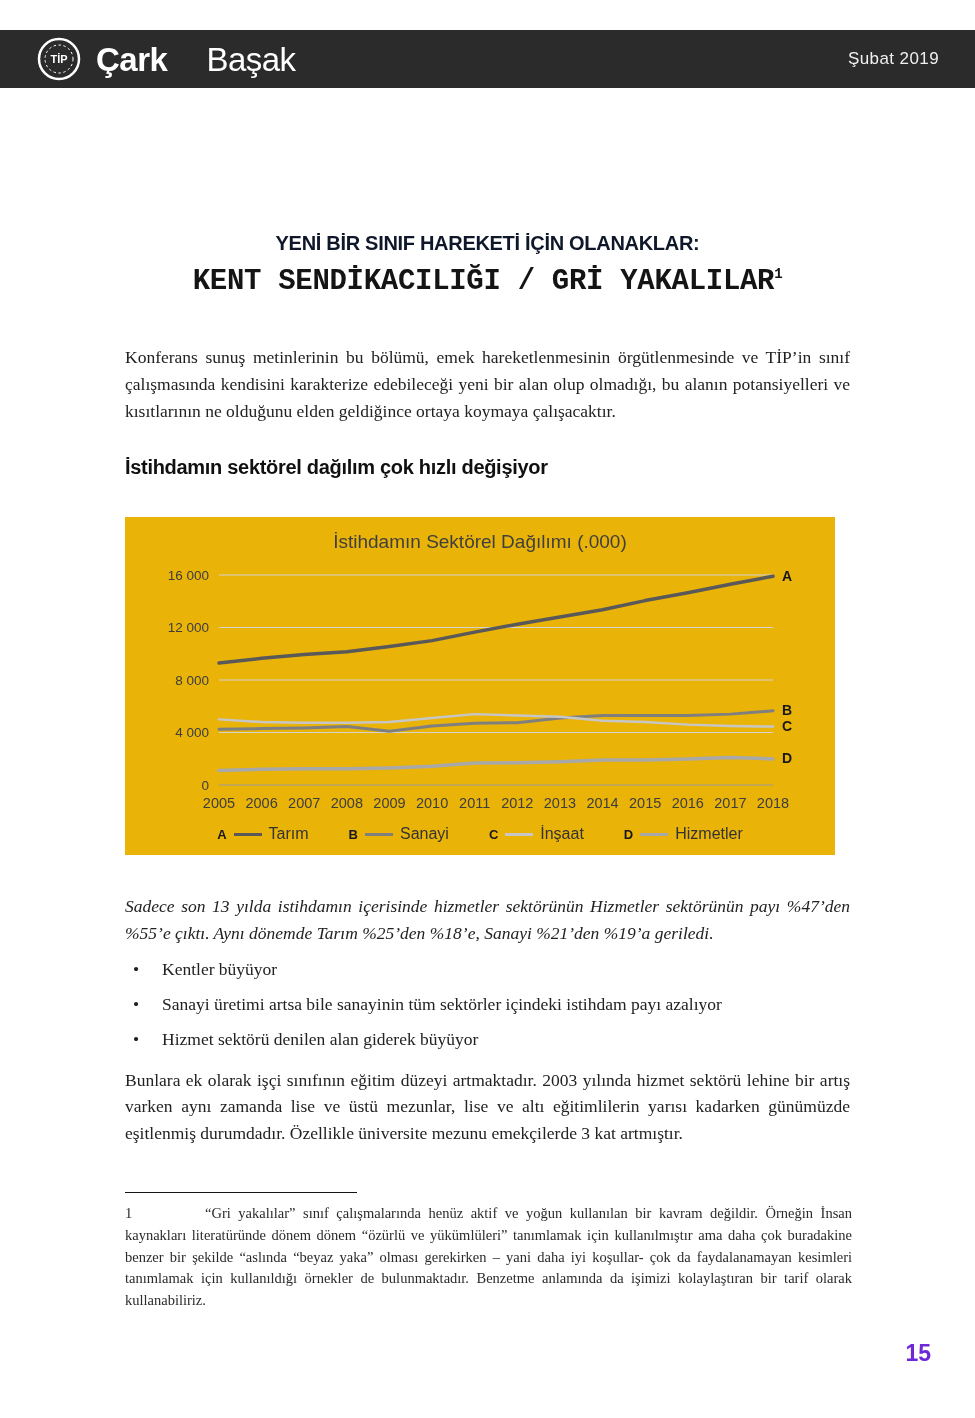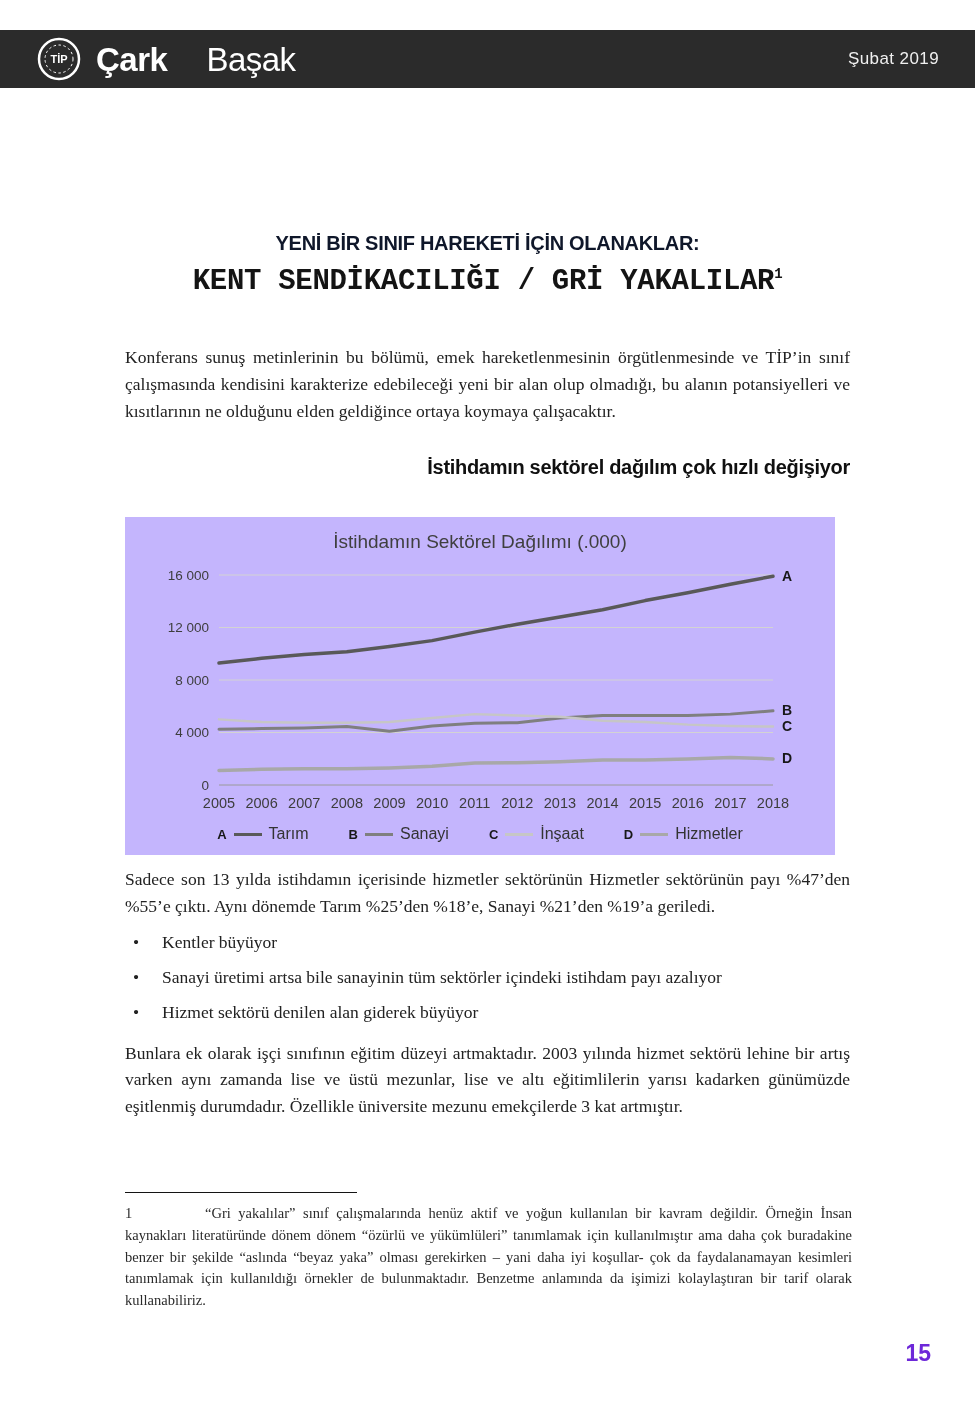--- a/index.html
+++ b/index.html
@@ -33,46 +33,46 @@
     font-family:Liberation Mono, monospace; font-weight:bold;
     font-size:29px; letter-spacing:-0.3px; color:#141414;
   }
   .title sup { font-size:14px; }
   .intro {
     margin-top:46px; font-size:17.5px; line-height:1.53;
     text-align:justify; color:#222222;
   }
   .section-heading {
     margin-top:32px; font-family:"Liberation Sans", sans-serif;
-    font-weight:bold; font-size:20px; letter-spacing:-0.3px; color:#101010;text-align:right;
+    font-weight:bold; font-size:20px; letter-spacing:-0.3px; color:#101010;
   }
   
   .chart-box {
-    margin-top:38px; width:710px; background:#c4b5fd;
+    margin-top:38px; width:710px; background:#eab308;
     padding:14px 0 12px 0;
   }
   .chart-title {
     text-align:center; font-family:"Liberation Sans", sans-serif;
     font-size:19px; color:#3f3f3f; margin-bottom:6px;
   }
   .chart-box svg { display:block; }
   .tick   { font:13.5px "Liberation Sans", sans-serif; fill:#3d3d3d; }
   .tick-x { font:14.5px "Liberation Sans", sans-serif; fill:#3d3d3d; }
   .series-label { font:bold 14px "Liberation Sans", sans-serif; fill:#181818; }
   .legend {
     margin-top:10px; display:flex; justify-content:center;
     align-items:center; gap:40px;
   }
   .legend-item { display:flex; align-items:center; gap:7px; }
   .legend-item b { font:bold 13px "Liberation Sans", sans-serif; color:#181818; }
   .legend-dash { display:inline-block; width:28px; height:3px; }
   .legend-name { font:16px "Liberation Sans", sans-serif; color:#333333; }
   
   .para { font-size:17.5px; line-height:1.53; text-align:justify; color:#222222; }
-  .after-chart { margin-top:11px; }
+  .after-chart { margin-top:38px;font-style:italic; }
   ul.bullets { list-style:none; }
   ul.bullets li {
     position:relative; padding-left:37px; margin:9px 0;
     font-size:17.5px; line-height:1.5; color:#222222;
   }
   ul.bullets li::before {
     content:"•"; position:absolute; left:8px; top:0; color:#222222;
   }
   .closing { margin-top:14px; }
   

